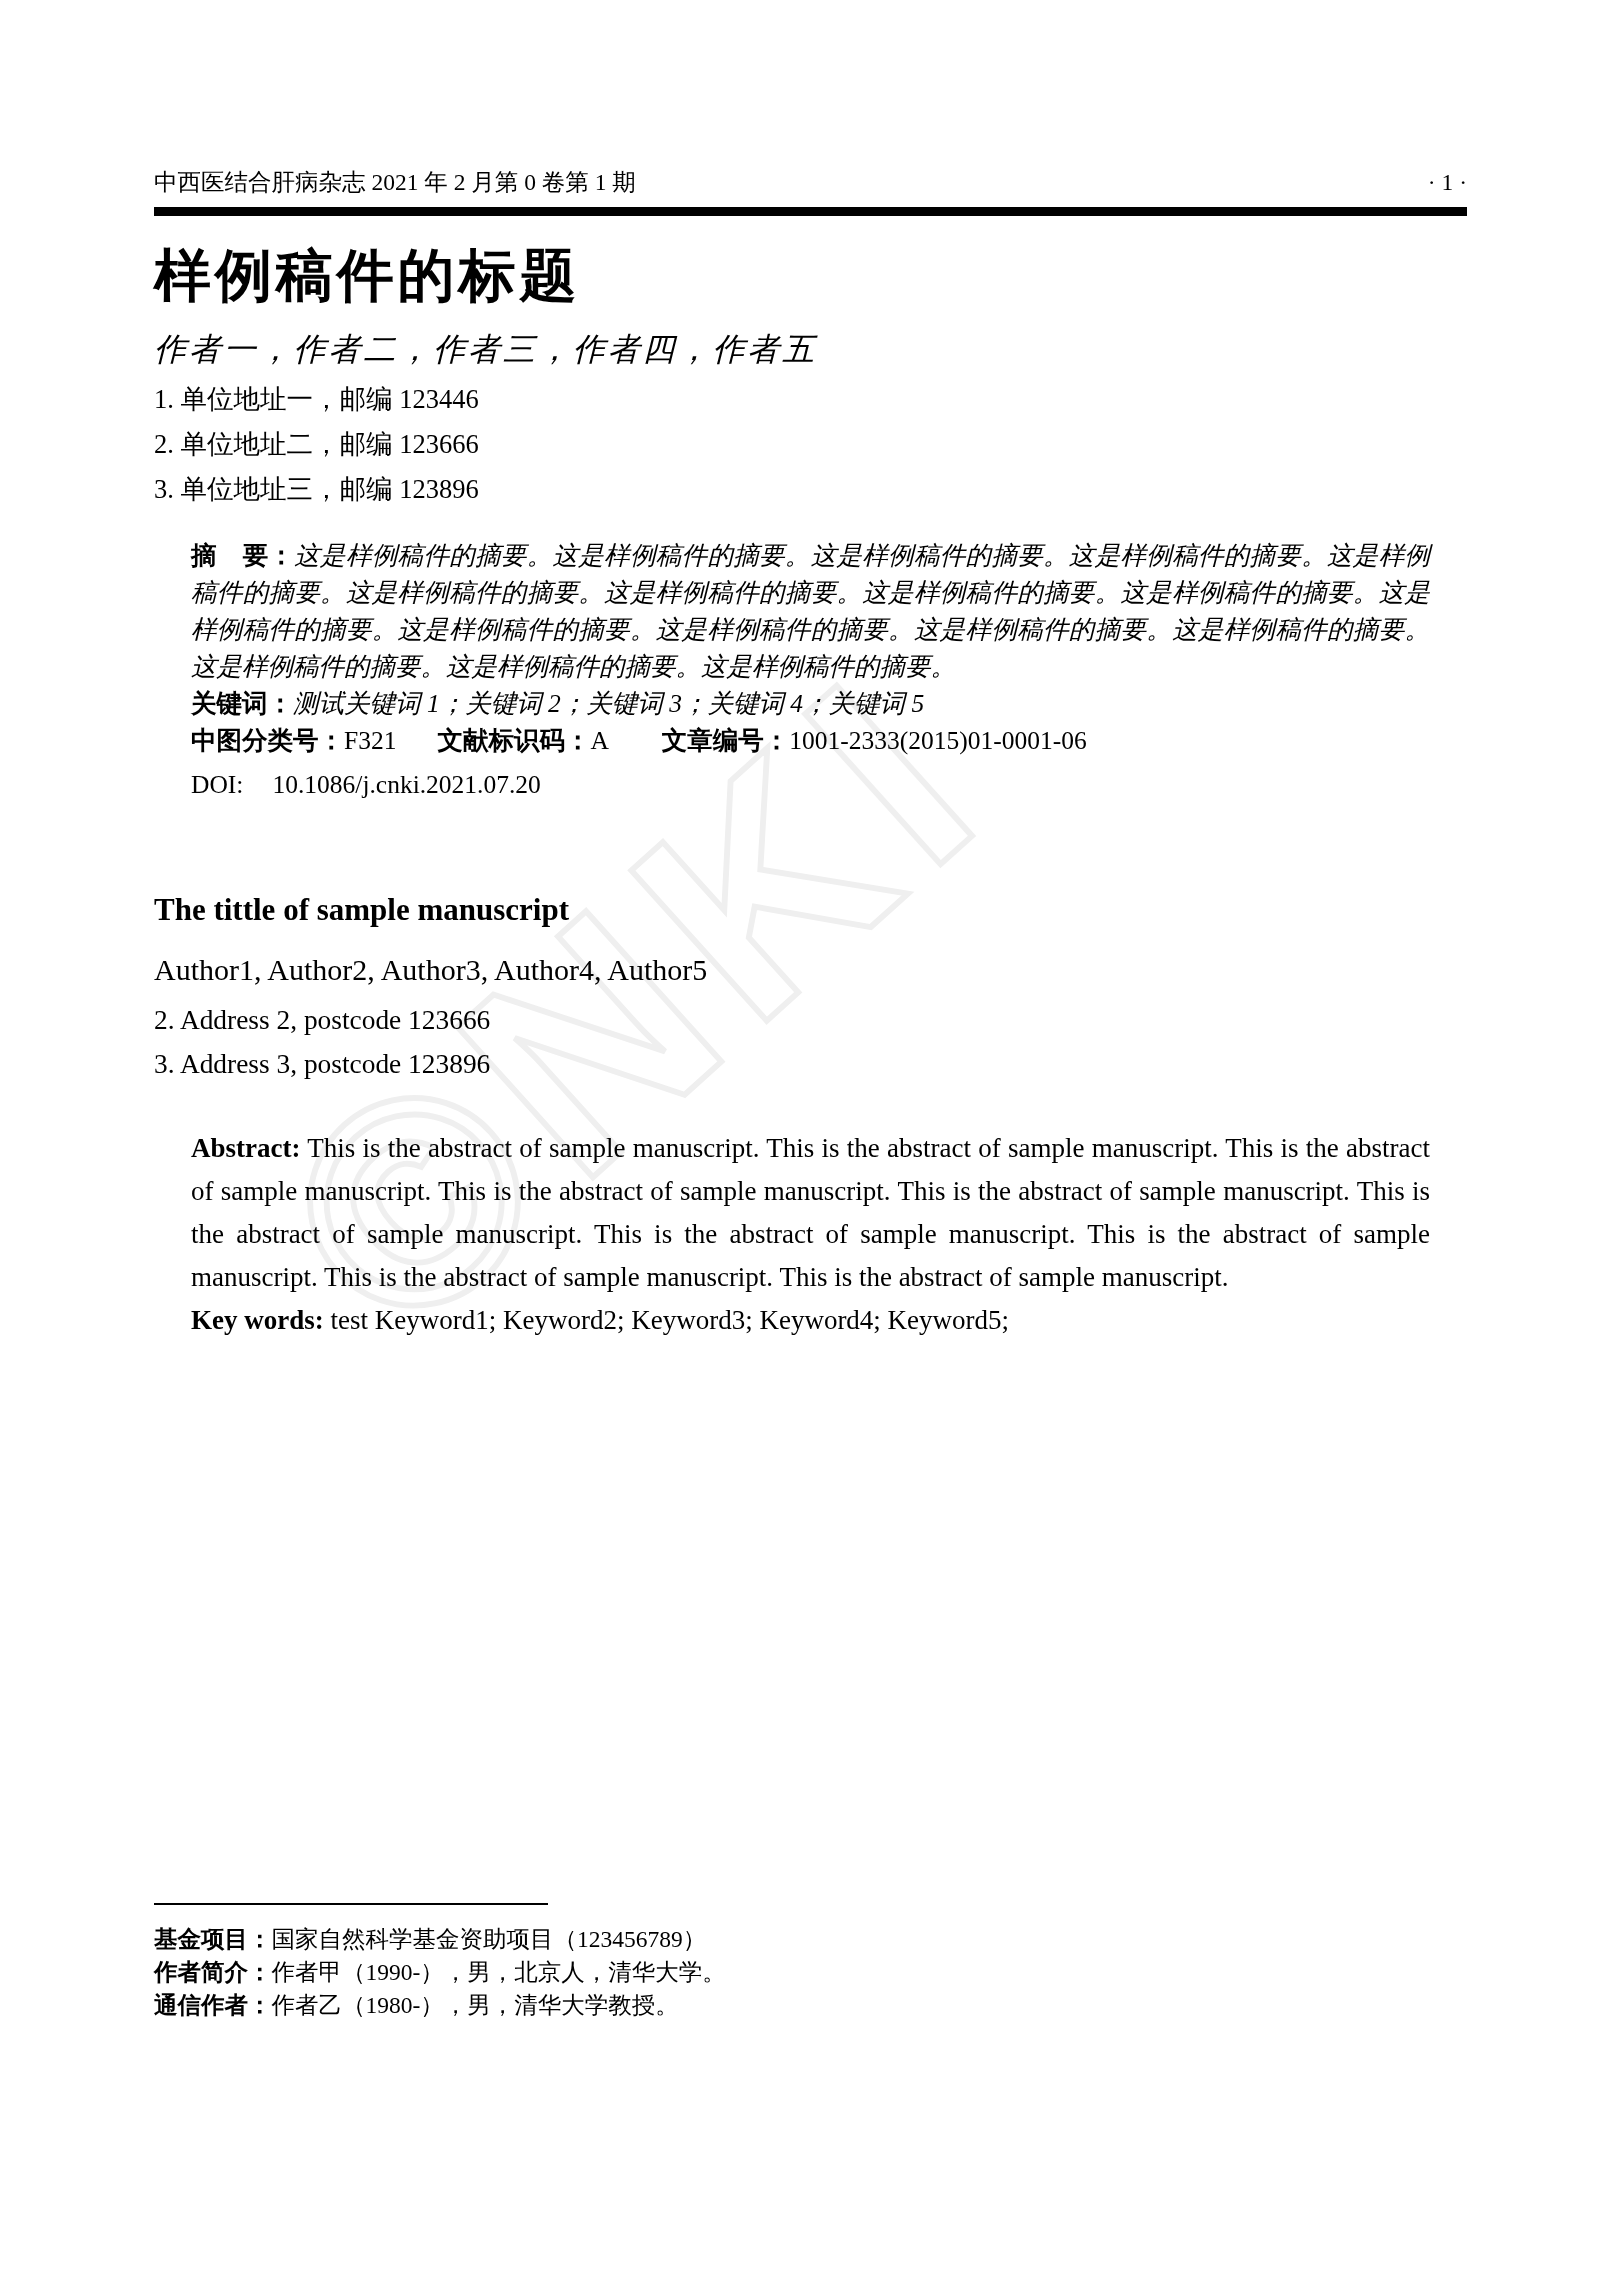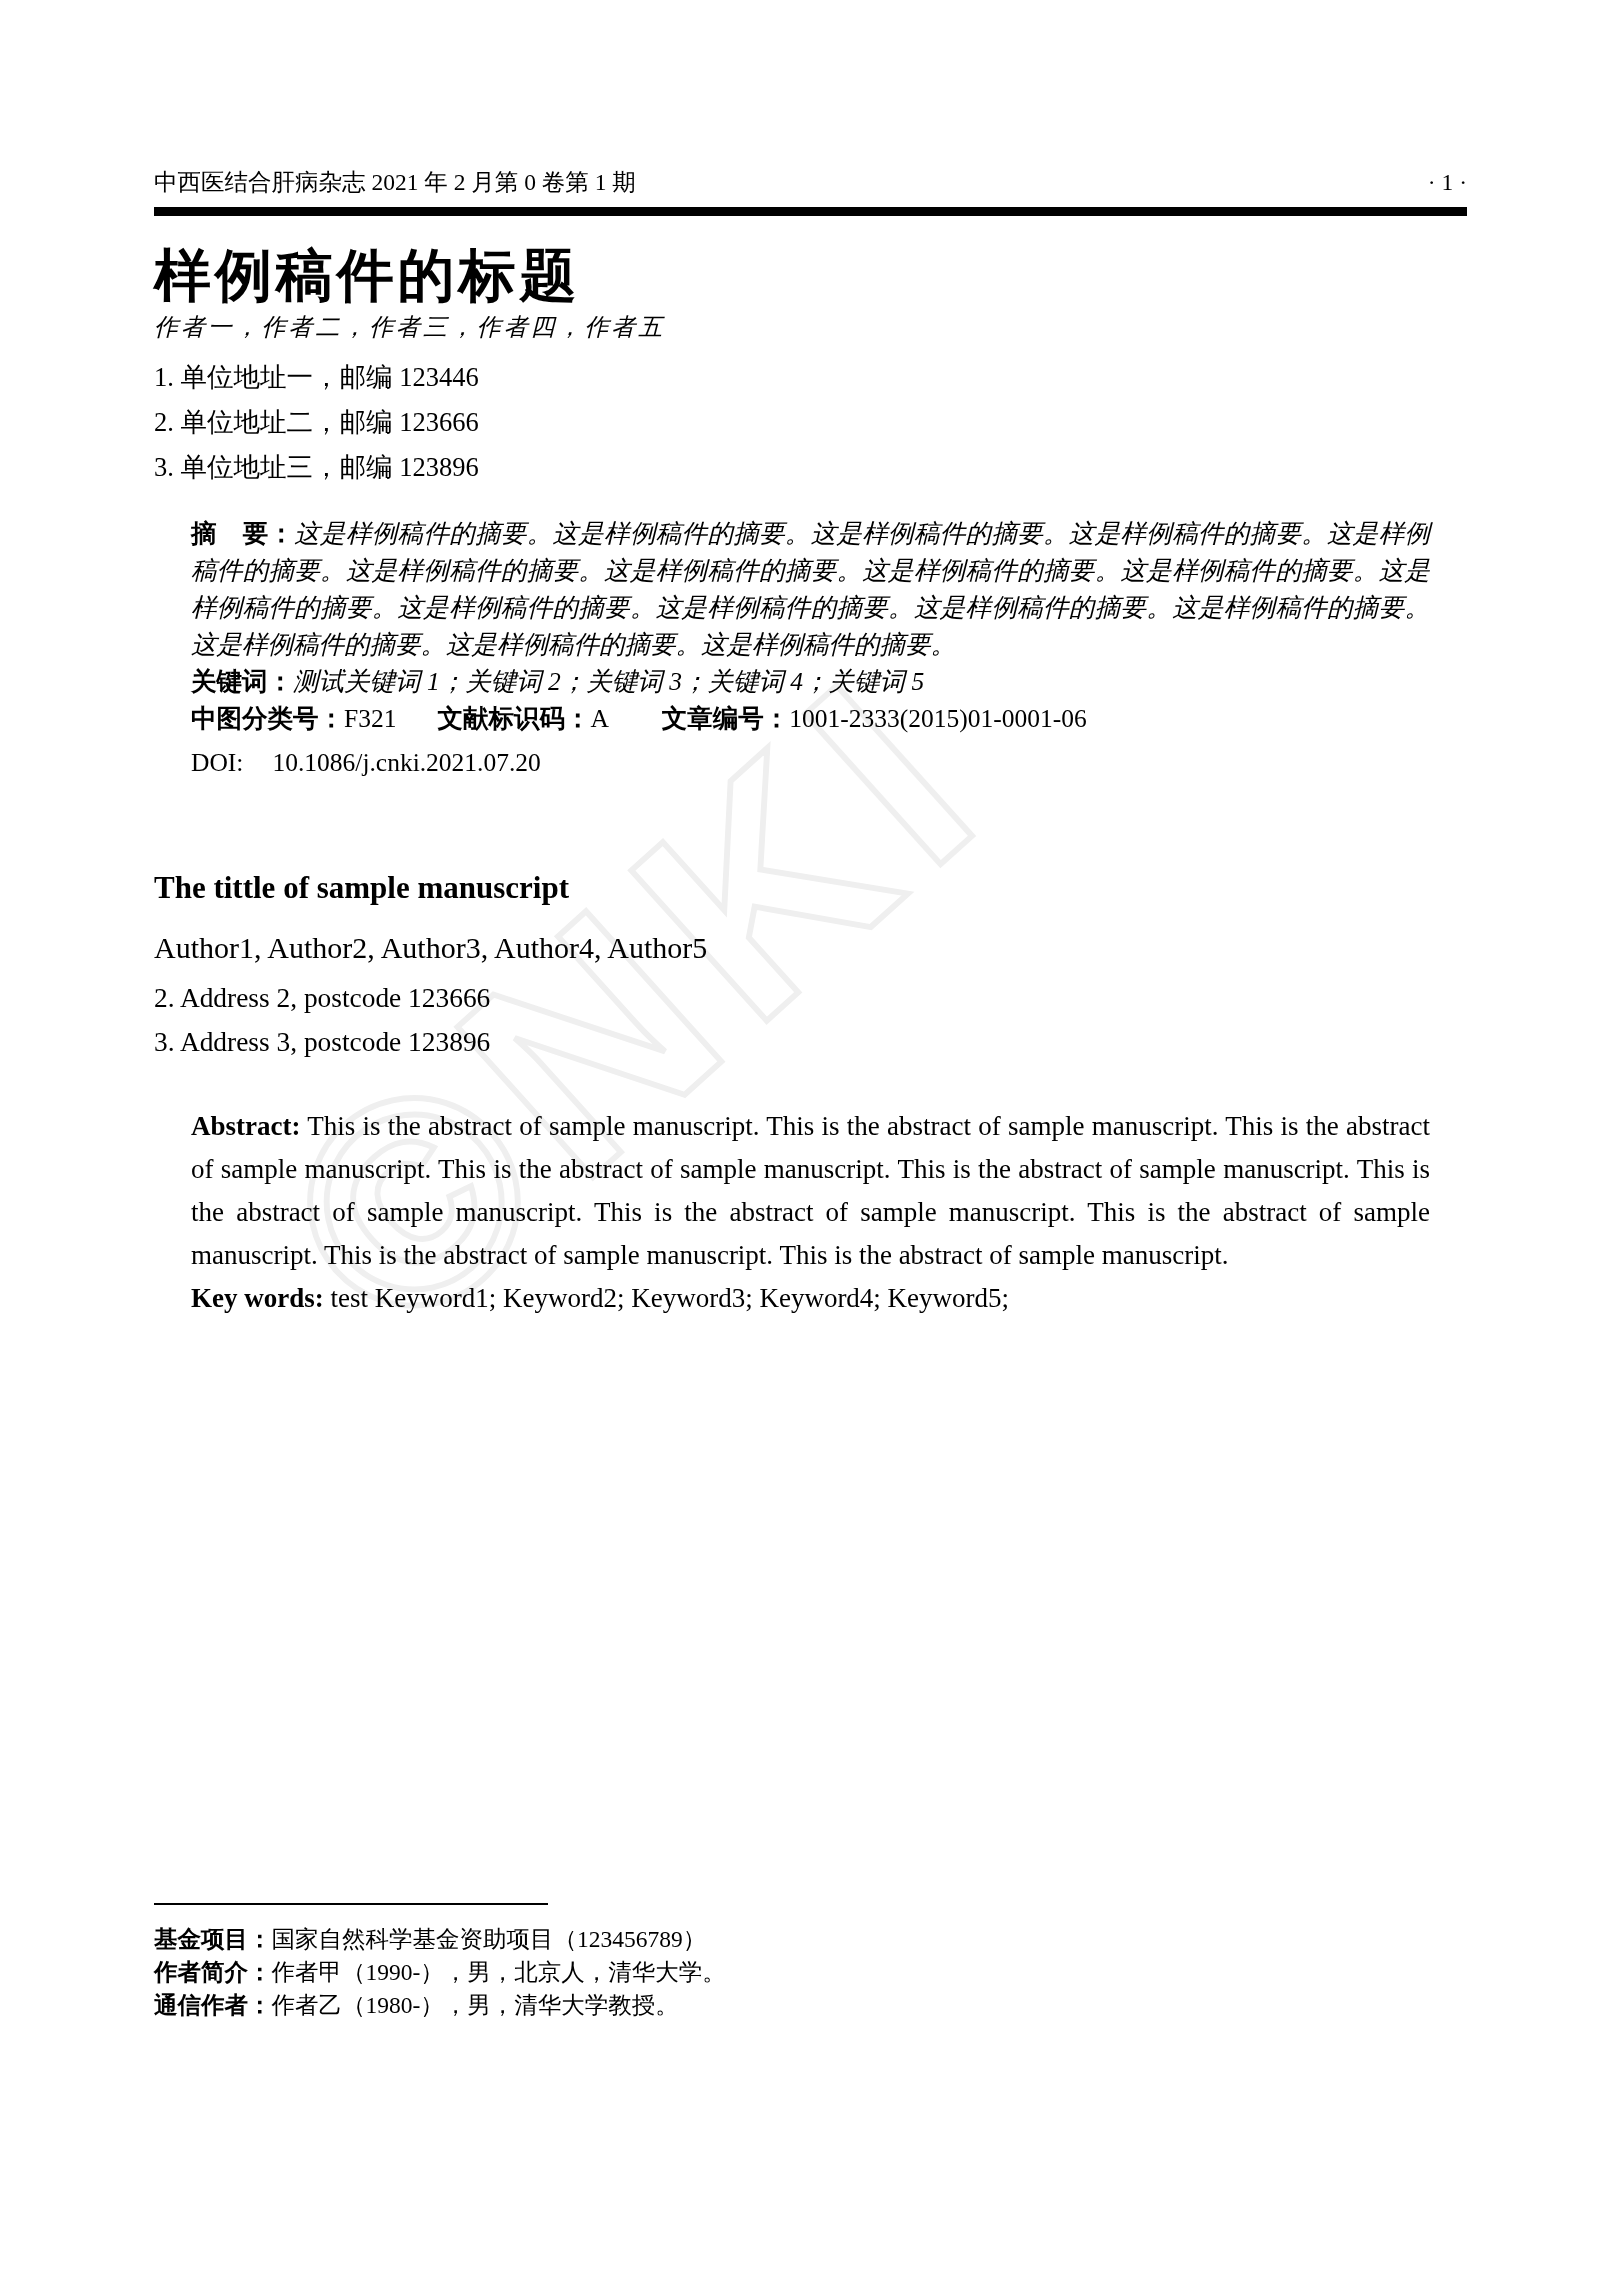--- a/index.html
+++ b/index.html
@@ -46,22 +46,22 @@
 
   .zh-title {
     margin-top: 29px;
     font-family: "Liberation Sans", "DejaVu Sans", sans-serif;
     font-weight: 700;
     font-size: 57px;
     line-height: 61px;
     letter-spacing: 3.9px;
   }
   .zh-authors {
-    margin-top: 3px;
-    font-size: 24px;
+    margin-top: 25px;
+    font-size: 32px;
     line-height: 36px;
     font-style: italic;
     letter-spacing: 2.9px;
   }
   .affil-zh { margin-top: 9.8px; }
   .affil-zh div { font-size: 26.5px; line-height: 45px; }
 
   .abstract-zh {
     margin-top: 25.5px;
     padding: 0 37px;

